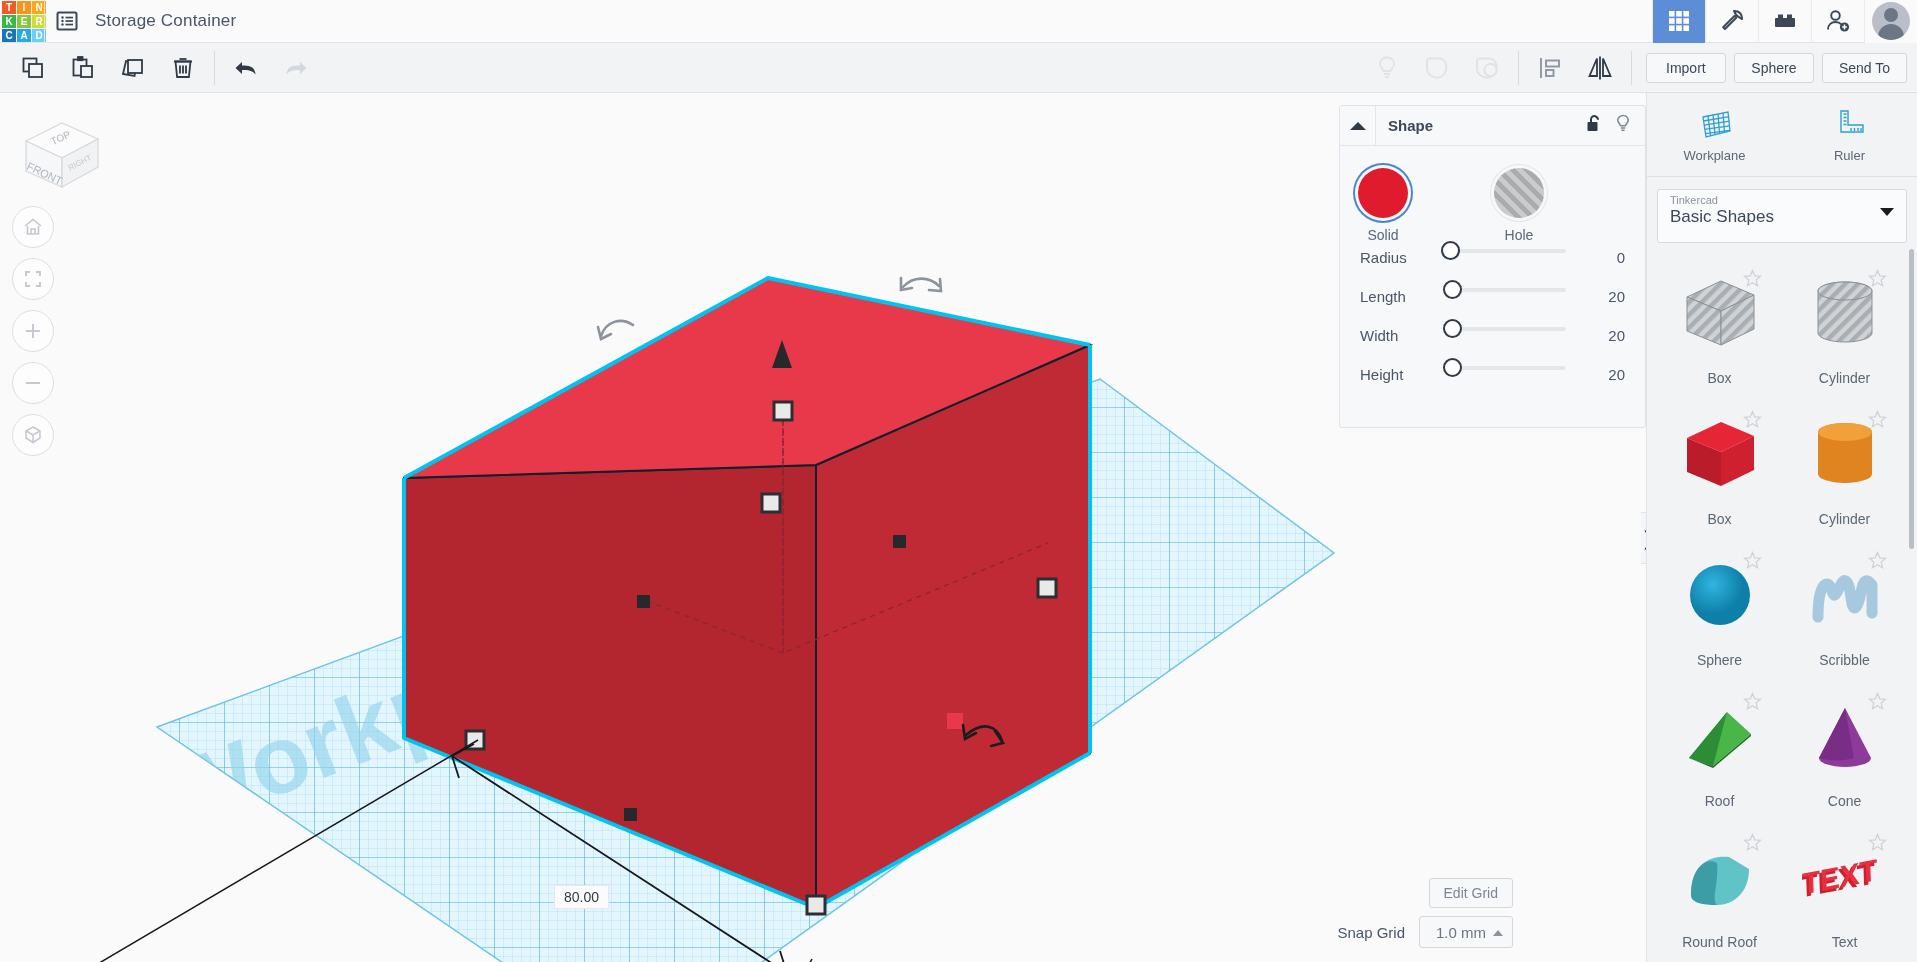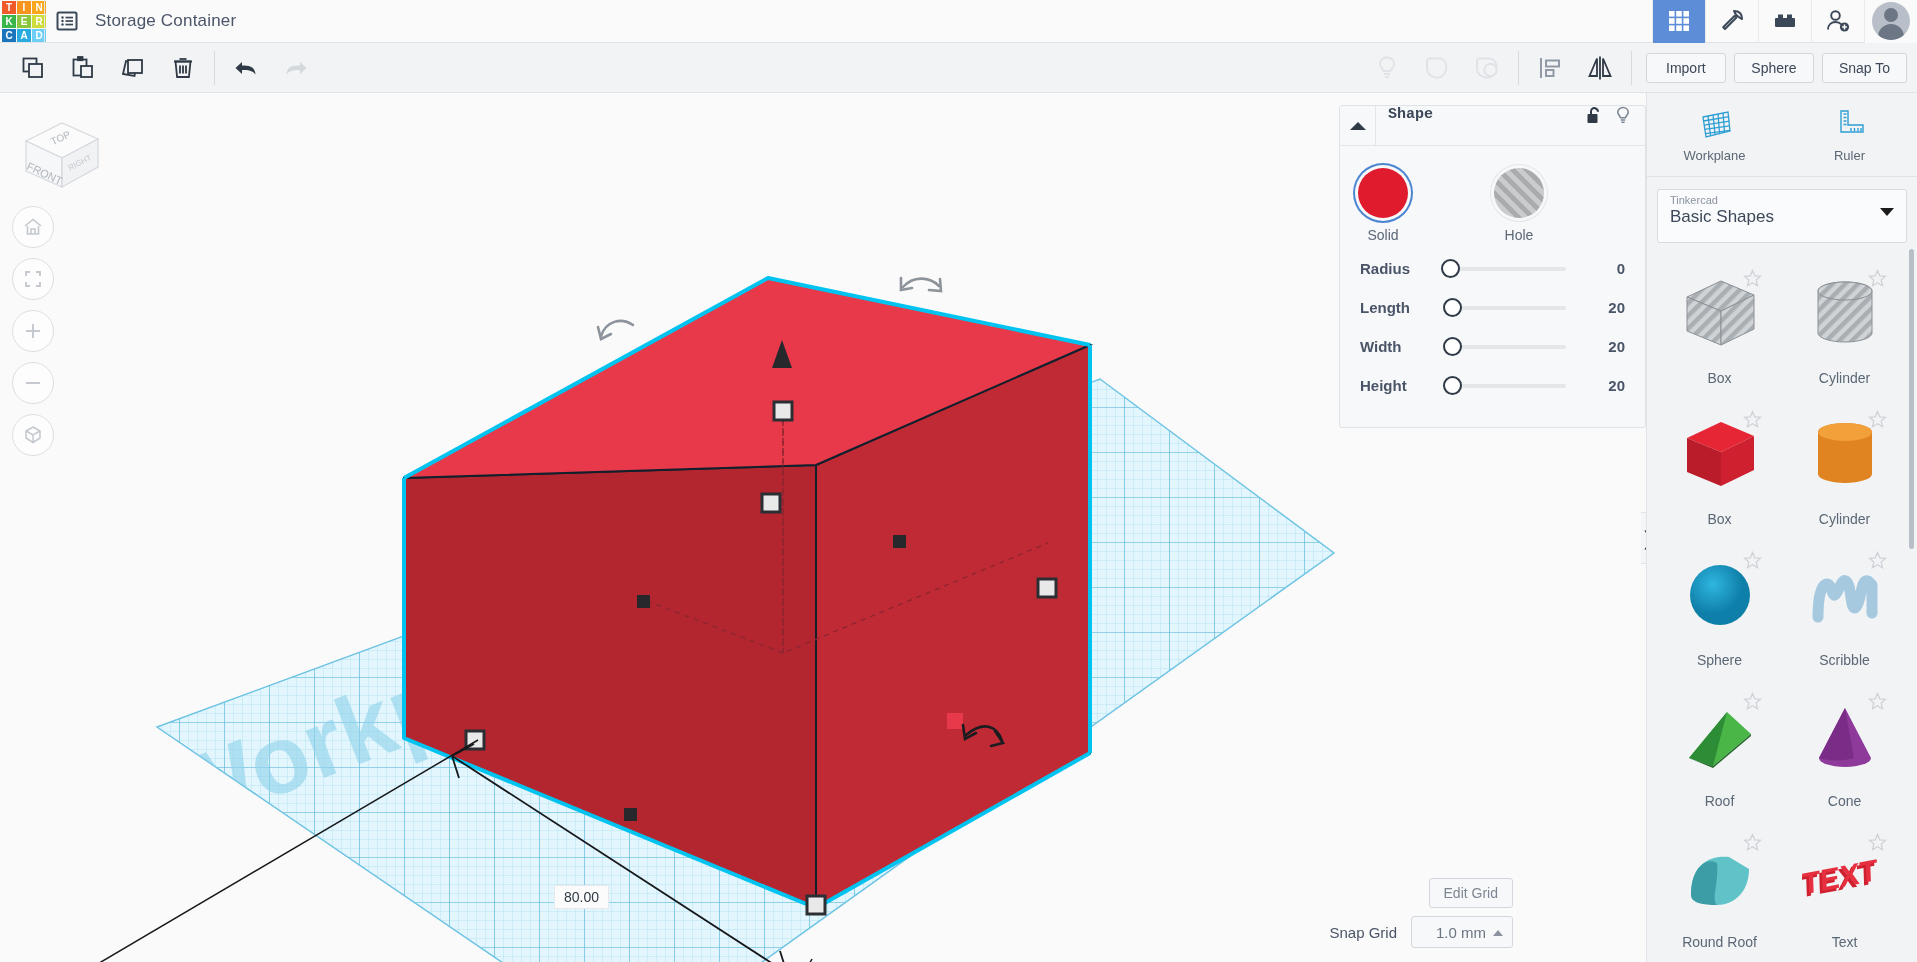--- a/index.html
+++ b/index.html
@@ -58,50 +58,50 @@
 
   
   .viewport { position:absolute; left:0; top:93px; width:1917px; height:869px;
     background:#fafafa; overflow:hidden; }
   .nav-cube { position:absolute; left: 18px; top: 22px; width: 86px; height: 78px; }
   .vbtn { position:absolute; left: 12px; width: 42px; height: 42px; border-radius: 50%;
     border: 1px solid #dcdfe4; background:#fdfdfd; display:flex; align-items:center; justify-content:center;
     cursor:pointer; }
   .grid-ctl { position:absolute; right: 404px; bottom: 14px; display:flex; align-items:center; gap:14px; }
   .snap-label { font-size: 15px; color:#4a5568; }
-  .snap-select { height: 32px; padding: 0 26px 0 24px; background:#f7f8f9;
+  .snap-select { height: 32px; padding: 0 26px 0 16px; background:#f7f8f9;
     border:1px solid #d3d7dd; border-radius:3px; font-size:15px; color:#6b7683;
     display:flex; align-items:center; position:relative; cursor:pointer; }
   .snap-select::after { content:""; position:absolute; right:9px; top:13px;
     border-left:5px solid transparent; border-right:5px solid transparent;
     border-bottom:6px solid #8a939f; }
   .edit-grid { position:absolute; right: 404px; bottom: 54px; height:30px; padding:12px 14px;
     background:#f7f8f9; border:1px solid #d3d7dd; border-radius:3px; font-size:14px;
     color:#7d8692; display:flex; align-items:center; cursor:pointer; }
 
   .dim-label { position:absolute; background:#fbfbfb; border:1px solid #e6e8eb;
     font-size: 14px; color:#2f3a46; padding: 3px 9px; }
 
   
   .shape-panel { position:absolute; right: 271px; top: 105px; width: 307px;
     background:#f7f8fa; border:1px solid #dfe2e7; border-radius: 3px; }
-  .sp-head { height: 40px; display:flex; align-items:flex-start; border-bottom:1px solid #e3e6ea;font-family:Liberation Mono, monospace; }
+  .sp-head { height: 40px; display:flex; align-items:center; border-bottom:1px solid #e3e6ea; }
   .sp-collapse { width: 36px; height:39px; display:flex; align-items:center; justify-content:center;
     border-right:1px solid #e3e6ea; cursor:pointer; }
   .sp-title { font-size:15px; font-weight:bold; color:#3c4858; margin-left:12px; }
   .sp-head-icons { margin-left:auto; display:flex; gap: 12px; padding-right: 14px; }
   .sp-body { padding: 14px 0 22px 0; }
   .solid-hole { display:flex; gap: 50px; padding: 8px 0 6px 0; }
   .sh-item { width: 86px; text-align:center; cursor:pointer; }
   .sh-circle { width: 50px; height: 50px; border-radius:50%; margin: 0 auto 9px auto; }
   .sh-circle.solid { background:#e01b2e; box-shadow: 0 0 0 3px #f7f8fa, 0 0 0 5px #4d86d0; }
   .sh-circle.hole { background: repeating-linear-gradient(45deg, #c9cbcc 0 5px, #a9abad 5px 10px);
     box-shadow: 0 0 0 3px #f7f8fa, 0 0 0 4px #e3e5e7; }
   .sh-label { font-size: 14px; color:#5a6775; }
-  .slider-row { display:flex; align-items:center; height: 39px; padding: 0 20px; font-weight: bold; }
+  .slider-row { display:flex; align-items:flex-start; height: 39px; padding: 0 20px; }
   .sl-label { width: 84px; font-size:15px; color:#4a5568; }
   .sl-track { position:relative; width: 116px; height:4px; background:#e4e7ea; border-radius:2px; margin-left: 6px; }
   .sl-fill { position:absolute; left:0; top:0; height:4px; background:#4d86d0; border-radius:2px; }
   .sl-knob { position:absolute; top:-8px; width:19px; height:19px; border-radius:50%;
     background:#fff; border:2px solid #2f3a46; cursor:pointer; }
   .sl-val { margin-left:auto; font-size:15px; color:#4a5568; }
   .panel-expand { position:absolute; right: 258px; top: 512px; width: 18px; height: 52px;
     background:#f4f5f7; border:1px solid #dfe2e7; border-left:none;
     display:flex; align-items:center; justify-content:center; font-size:19px; color:#1c1c1c;
     cursor:pointer; }
@@ -295,21 +295,21 @@
             <g fill="none" stroke="#2f3a46" stroke-width="1.8">
           <path d="M12 4.5 L4.5 22 h7.5 Z"></path>
               <path d="M18 4.5 L25.5 22 h-7.5 Z"></path>
             </g>
           <path d="M15 2.5 v23" stroke="#2f3a46" stroke-width="1.8"></path>
           </svg>
       </div>
       <div class="tdiv"></div>
       <div class="txt-btn">Import</div>
       <div class="txt-btn">Sphere</div>
-      <div class="txt-btn">Snap To</div>
+      <div class="txt-btn">Send To</div>
     </div>
   </div>
 
   <div class="viewport">
 
     <svg width="1917" height="869" viewBox="0 0 1917 869" style="position:absolute;left:0;top:0">
       <defs>
         <pattern id="gridFine" width="9" height="9" patternUnits="userSpaceOnUse">
           <rect width="9" height="9" fill="#e4f6fd"></rect>
           <path d="M9 0 V9 M0 9 H9" stroke="#b4e2f4" stroke-width="1"></path>

